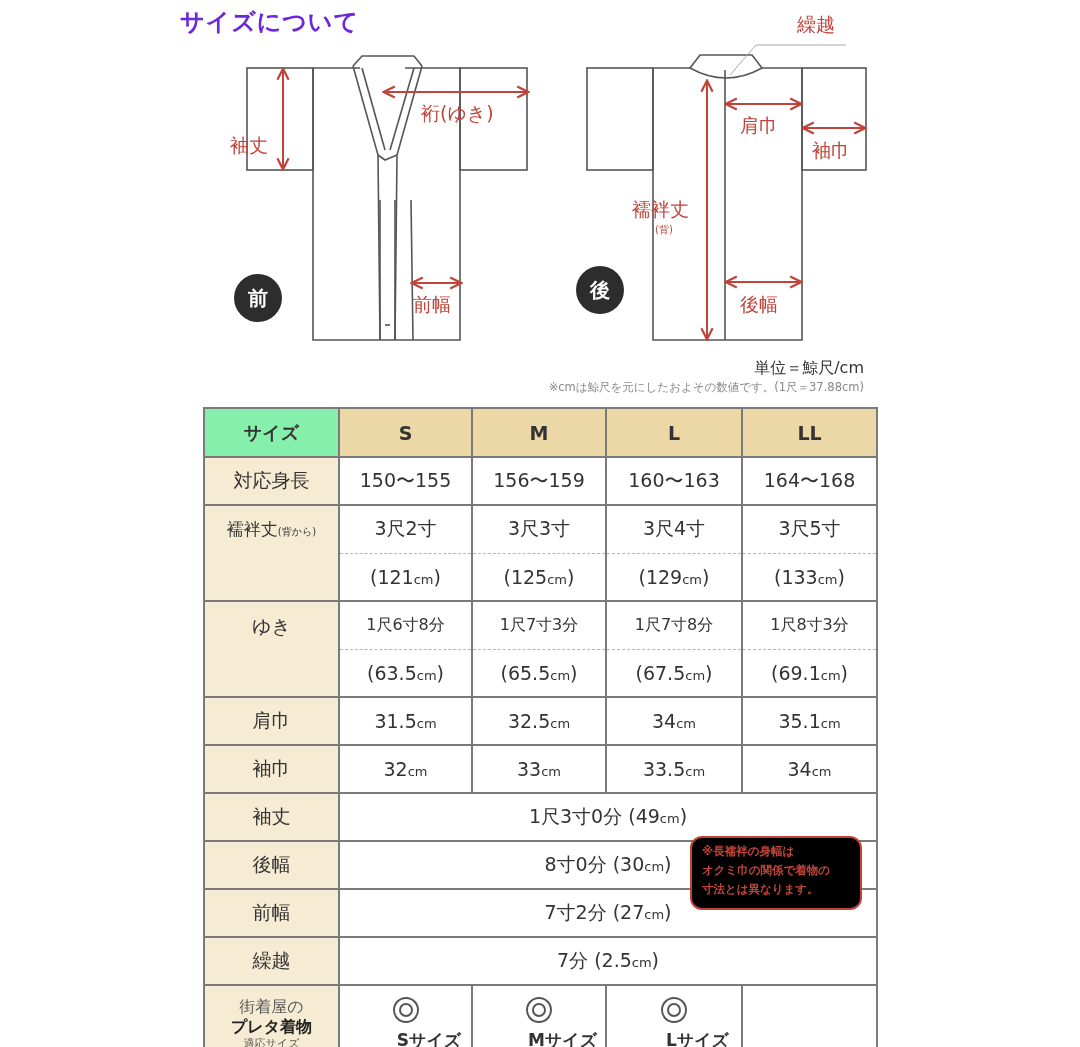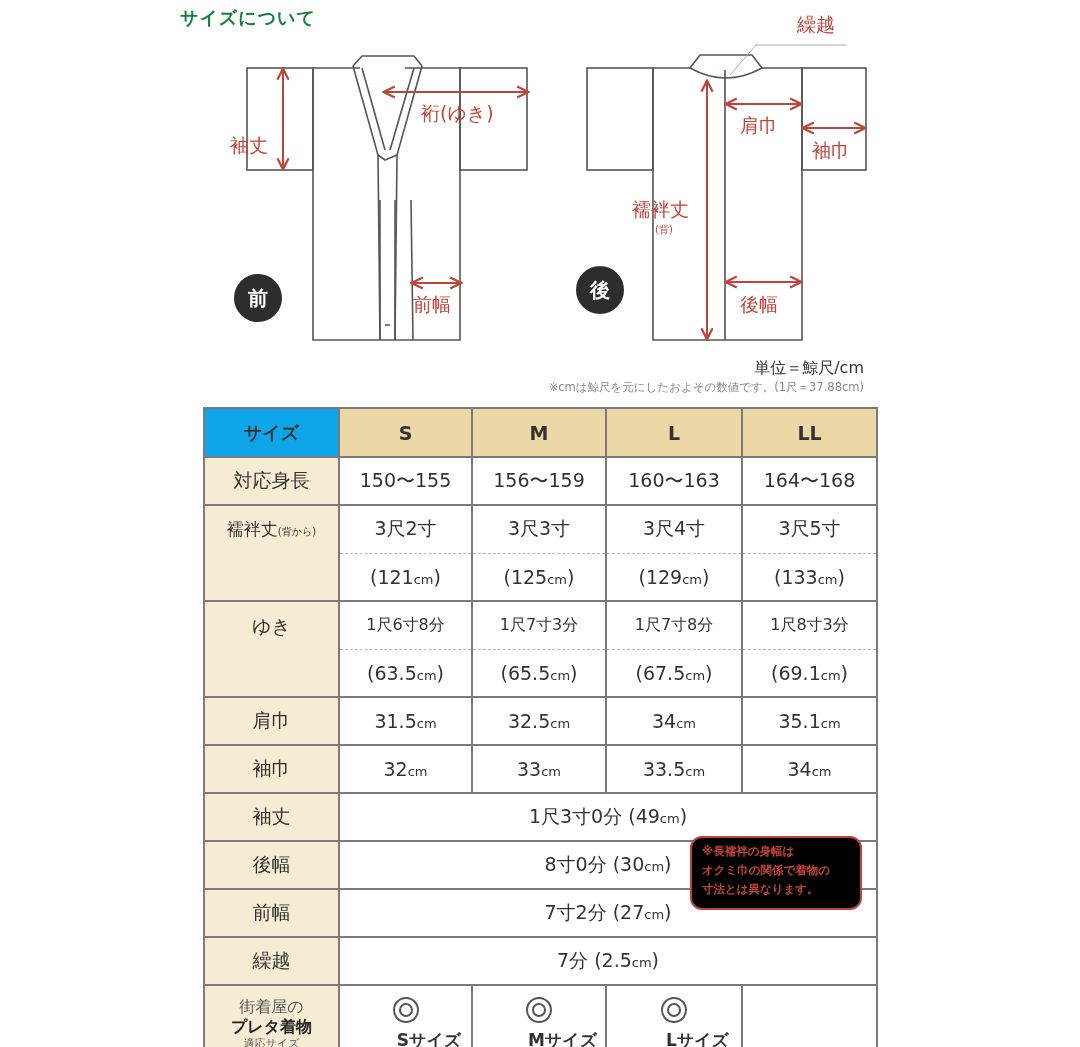--- a/index.html
+++ b/index.html
@@ -1,39 +1,39 @@
 <!DOCTYPE html>
 <html><head>
 <meta charset="utf-8">
 <style>
   html, body { margin:0; padding:0; background:#ffffff; }
   body { width:1080px; height:1047px; position:relative; overflow:hidden;
          font-family:"DejaVu Sans", sans-serif; color:#333; }
   .abs { position:absolute; }
   .title { left:180px; top:6px; font-family:"DejaVu Serif", serif; font-weight:bold;
-           font-size:18px; color:#15803d; letter-spacing:1px; }
+           font-size:24px; color:#6d28d9; letter-spacing:1px; }
   svg.diagram { position:absolute; left:0; top:0; }
   .red-label { position:absolute; color:#c0443a; font-size:19px; white-space:nowrap; }
   .red-small { position:absolute; color:#c0443a; font-size:10px; white-space:nowrap; }
   .badge { position:absolute; width:48px; height:48px; border-radius:50%; background:#2d2d2d;
            color:#fff; font-weight:bold; font-size:20px; display:flex; align-items:center; justify-content:center; }
   .unit { position:absolute; right:216px; top:358px; font-size:16px; color:#333; }
   .note { position:absolute; right:216px; top:380px; font-size:11.5px; color:#888; }
 
   table.sizes { position:absolute; left:203px; top:407px; border-collapse:collapse;
                 width:673px; table-layout:fixed; }
   table.sizes td { border:2px solid #7a7a7a; text-align:center; vertical-align:middle;
                    padding:0; font-size:19px; color:#333; }
   table.sizes col.c0 { width:135px; }
   table.sizes col.c1 { width:133px; }
   table.sizes col.c2 { width:134px; }
   table.sizes col.c3 { width:136px; }
   table.sizes col.c4 { width:135px; }
   .hdr td { height:47px; background:#ecd8a6; font-weight:bold; font-size:22px; color:#222; }
-  .hdr td.corner { background:#0ea5e9; font-size:18px; }
+  .hdr td.corner { background:#86efac; font-size:18px; }
   td.rowh { background:#f6ecd3; font-size:19px; color:#333; }
   td.rowh.small { font-size:17px; }
   .sub { font-size:10px; }
   .cm { font-size:13px; }
   tr.r { height:48px; }
   tr.dtop td.cell, tr.dtop td.rowh { border-bottom:1.5px dashed #b5b5b5; }
   tr.dbot td.cell, tr.dbot td.rowh { border-top:1.5px dashed #b5b5b5; }
   td.span { position:relative; }
   .callout { position:absolute; left:690px; top:836px; width:172px; height:74px;
              border:2px solid #c0443a; border-radius:12px; background:#000000;

